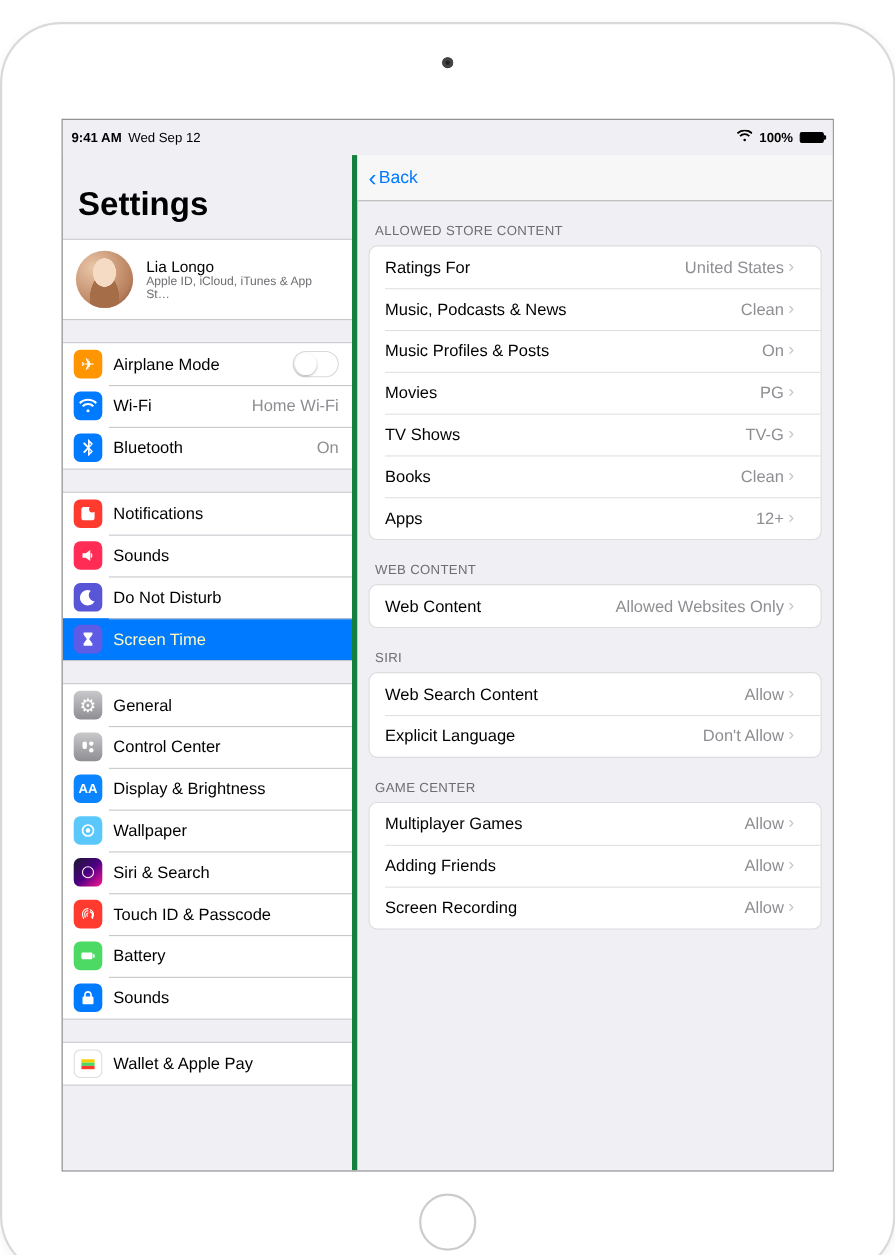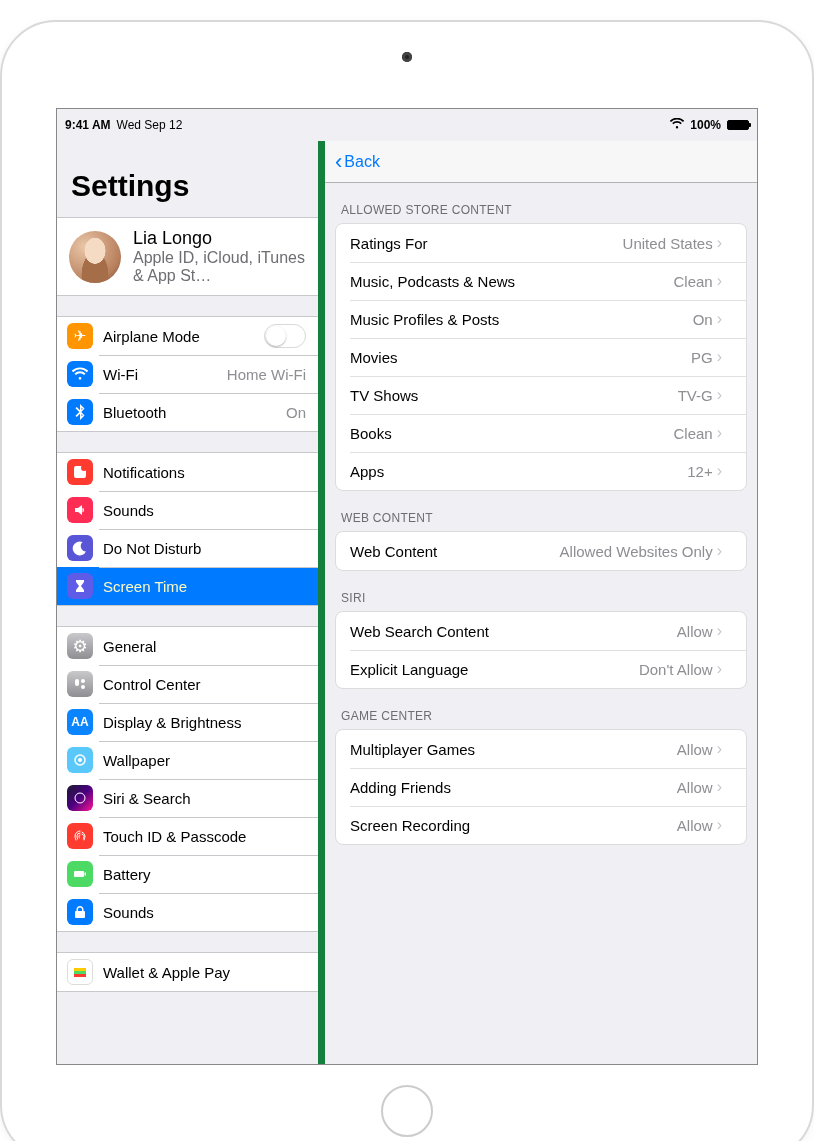--- a/index.html
+++ b/index.html
@@ -75,21 +75,21 @@
   .batt-icon::after{content:"";position:absolute;right:-3px;top:2px;width:2px;height:4px;background:#000;border-radius:0 1px 1px 0;}
   
   .content {
     flex: 1;
     display: flex;
     overflow: hidden;
   }
   .sidebar {
     width: 268px;
     background: #efeff4;
-    border-right: 7px solid #15803d;
+    border-right: 5px solid #15803d;
     display: flex;
     flex-direction: column;
     overflow-y: auto;
   }
   .sidebar h1 {
     font-size: 30px;
     font-weight: 700;
     padding: 28px 14px 8px 14px;
     background: #efeff4;
   }
@@ -135,22 +135,22 @@
     width:52px;height:52px;border-radius:50%;
     background: radial-gradient(circle at 30% 30%, #e9c6a8, #b87f5c 70%, #6e4a32);
     flex-shrink:0;
     position:relative;overflow:hidden;
   }
   .avatar::after{
     content:"";position:absolute;inset:0;
     background: radial-gradient(ellipse at 50% 38%, #f6dbc4 0 28%, transparent 29%),
                 radial-gradient(ellipse at 50% 85%, #a56e48 0 36%, transparent 37%);
   }
-  .profile-text .name{font-size:18px;font-weight:400;}
-  .profile-text .sub{font-size:16px;color:#6d6d72;}
+  .profile-text .name{font-size:14px;font-weight:400;}
+  .profile-text .sub{font-size:11px;color:#6d6d72;}
   
   .toggle {
     width:42px;height:24px;border-radius:12px;border:1px solid #d9d9db;background:#fff;position:relative;flex-shrink:0;
   }
   .toggle::after{content:"";position:absolute;left:1px;top:1px;width:20px;height:20px;background:#fff;border-radius:50%;box-shadow:0 1px 2px rgba(0,0,0,0.3);}
 
   
   .detail {
     flex:1;
     background:#efeff4;

